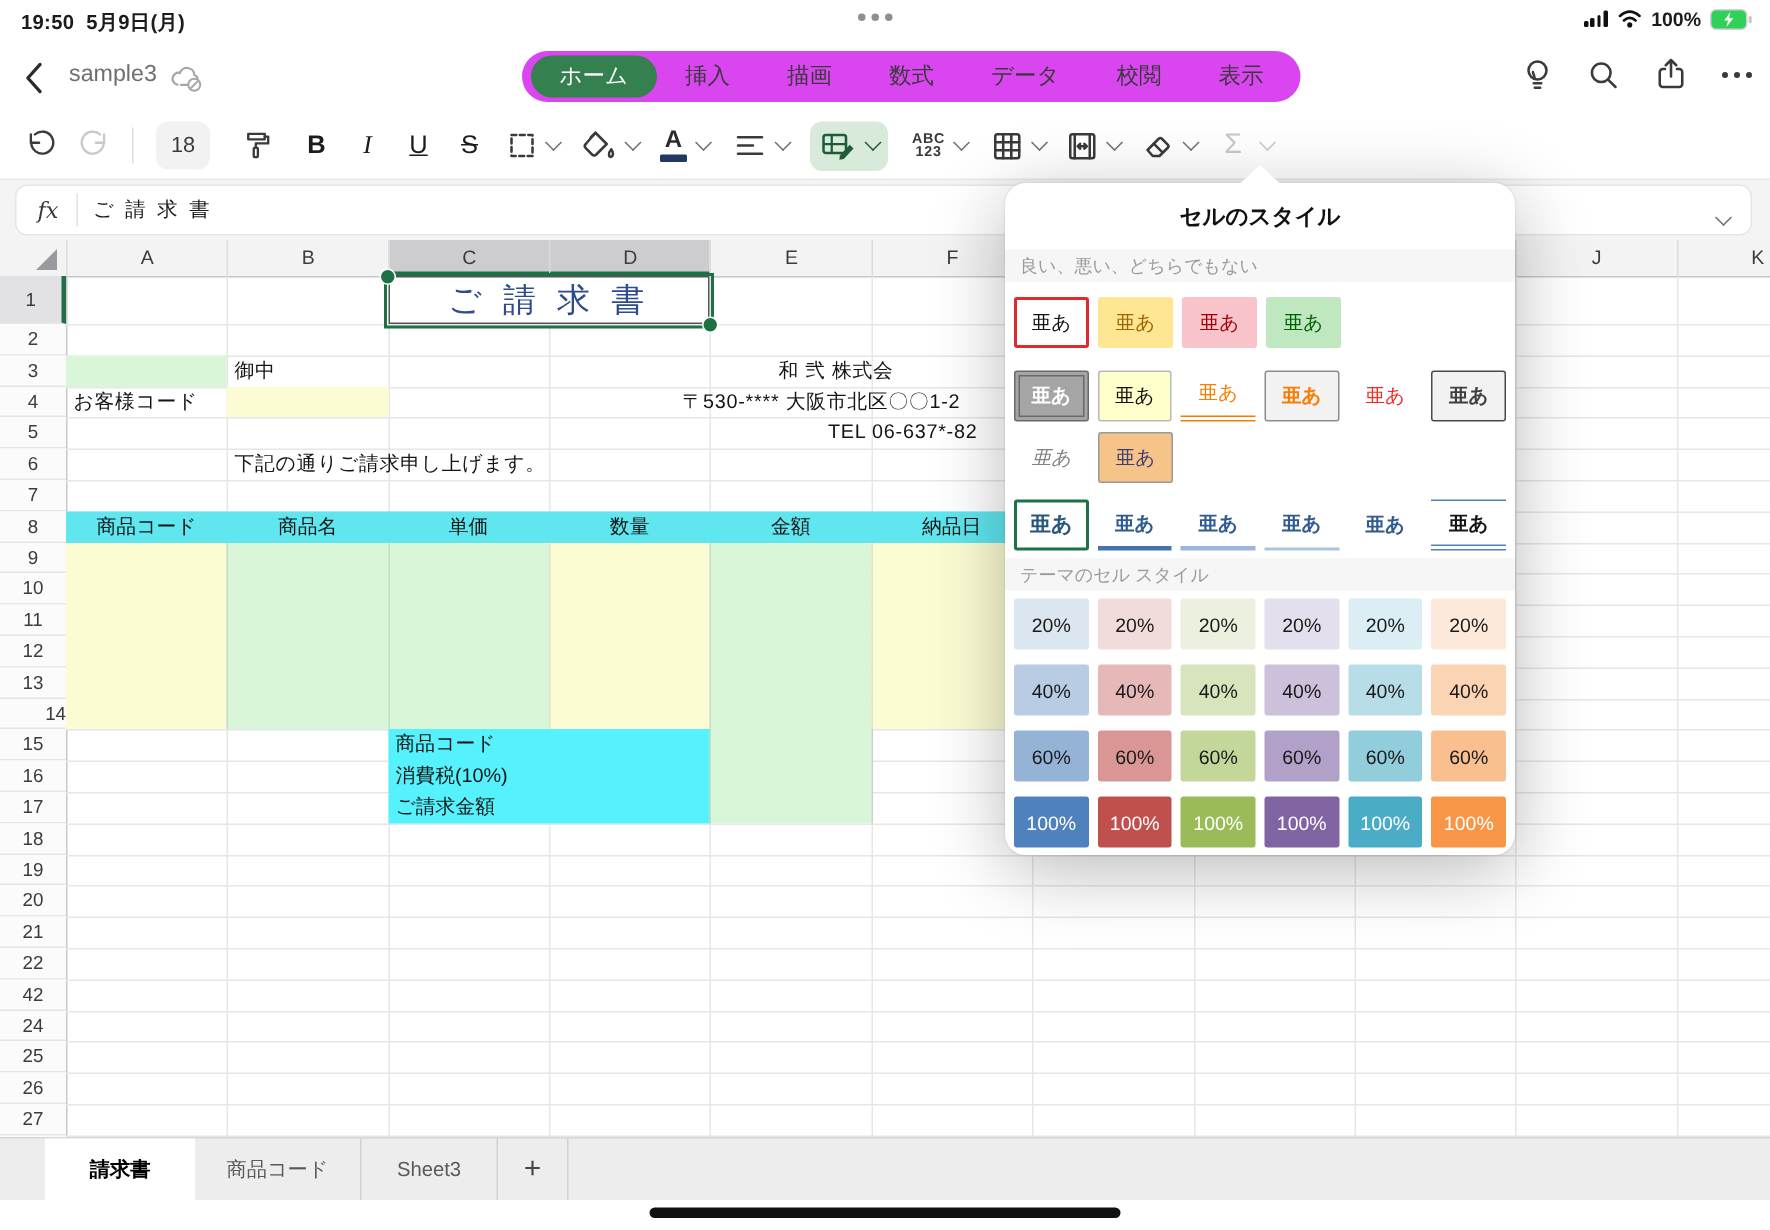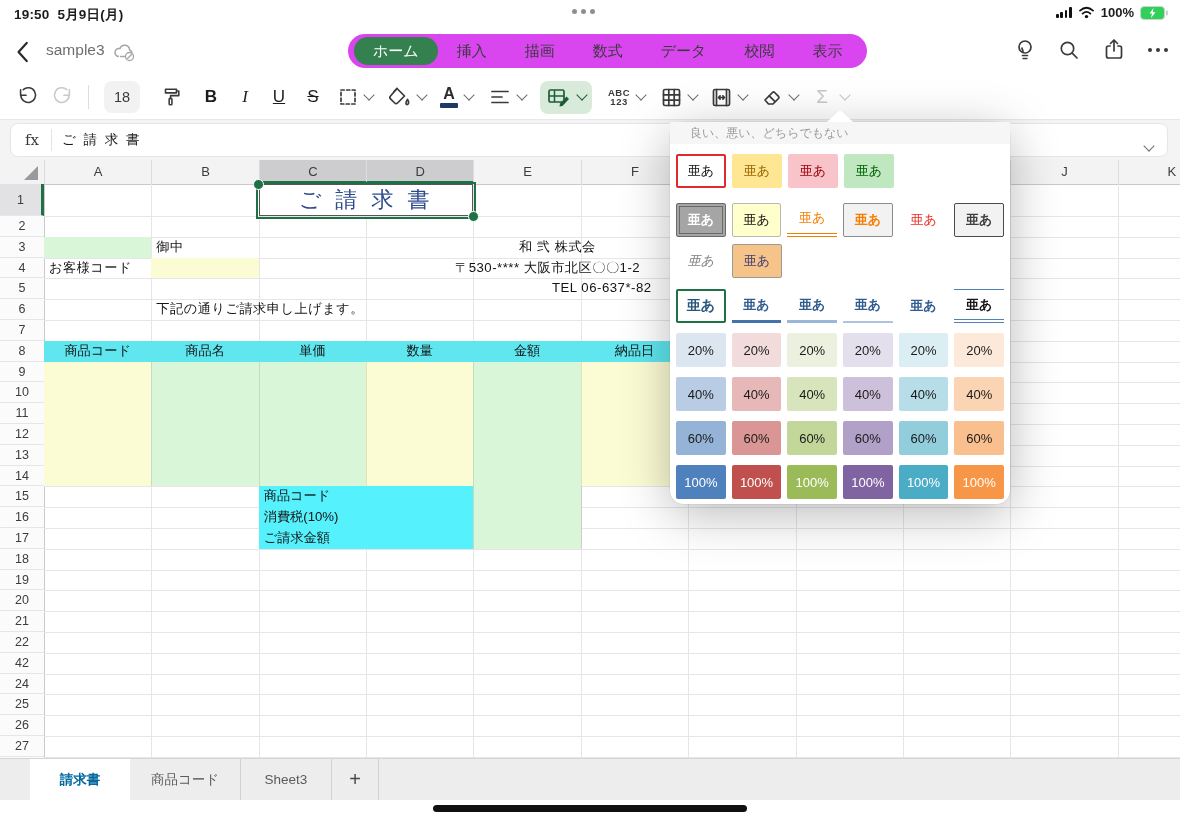--- a/index.html
+++ b/index.html
@@ -41,21 +41,21 @@
              display:flex;align-items:center;justify-content:center;margin-left:5px}
   .fmt{font-size:17px;width:26px}
   .boldb{font-weight:bold}.italb{font-style:italic;font-family:"Liberation Serif",serif}.undb span{text-decoration:underline}.strkb span{text-decoration:line-through}
   .stylesbtn{background:#d8ead9;border-radius:8px;width:52px;height:33px}
   .abc123{font-size:9.5px;font-weight:bold;line-height:9.5px;color:#3a3a3c;text-align:center;letter-spacing:.5px}
   .sigma{font-size:19px;color:#c7c7cc;width:24px;text-align:center}
   
   .formularow{position:absolute;left:0;top:120px;width:100%;height:40px;background:#f4f4f5}
   .formulafield{position:absolute;left:10px;top:3px;width:1158px;height:34px;background:#fff;border:1px solid #e6e6e8;
                 border-radius:8px;display:flex;align-items:center;box-sizing:border-box}
-  .fx{font-family:"DejaVu Serif","Liberation Serif",serif;font-size:15px;color:#3a3a3c;padding:0 12px 0 14px}
+  .fx{font-family:"DejaVu Serif","Liberation Serif",serif;font-style:italic;font-size:15px;color:#3a3a3c;padding:0 12px 0 14px}
   .fdiv{width:1px;height:22px;background:#e3e3e5}
   .fval{font-size:13.5px;padding-left:10px;letter-spacing:2px}
   .fexp{position:absolute;right:14px;top:12px}
   
   #grid{position:absolute;left:0;top:160px;width:1180px;height:598px;background:#fff}
   .colheadband{position:absolute;left:0;top:0;width:1180px;height:24px;background:#f3f3f4;border-bottom:1px solid #c9c9cc}
   .colh{position:absolute;top:0;height:24px;font-size:13px;color:#3c3c3e;text-align:center;line-height:24px;border-left:1px solid #dcdcde;box-sizing:border-box}
   .colh.sel{background:#cdcdd0;border-bottom:3px solid #1e7145}
   .rowh{position:absolute;left:0;width:44px;font-size:12.5px;color:#3c3c3e;text-align:center;box-sizing:border-box;border-bottom:1px solid #e6e6e8;background:#fbfbfc}
   .rowh.sel{background:#e2e2e4;border-right:3px solid #1e7145}
@@ -67,31 +67,31 @@
   .titlecell{position:absolute;background:#fff;border:1.5px solid #55555a;box-sizing:border-box;text-align:center;
              color:#2e4b8f;font-size:22px;letter-spacing:4px;font-weight:500}
   .selbox{position:absolute;border:2px solid #1e7145;box-sizing:border-box}
   .handle{position:absolute;width:9px;height:9px;border-radius:50%;background:#1e7145;border:1.5px solid #fff}
   
   #popup{position:absolute;left:670px;top:122px;width:340px;background:#fff;border-radius:14px;z-index:30;
          box-shadow:0 10px 50px rgba(0,0,0,.28),0 0 0 1px rgba(0,0,0,.04)}
   #popup:before{content:"";position:absolute;left:157px;top:-12px;border-left:13px solid transparent;
                 border-right:13px solid transparent;border-bottom:12px solid #fff}
   .ptitle{height:44px;line-height:46px;text-align:center;font-size:15px;font-weight:bold;color:#111}
-  .pband{height:22px;line-height:22px;background:#f6f6f7;color:#9b9b9f;font-size:12px;padding-left:20px}
+  .pband{height:22px;line-height:22px;background:#f6f6f7;color:#9b9b9f;font-size:12px;padding-left:10px}
   .srow{display:flex;padding:5px 0 5px 6px}
   .srow.first{padding:10px 0 10px 6px}
   .srow.b2{padding:2px 0 6px 6px}
   .stylecell{width:50px;height:34px;margin-right:6px;display:flex;align-items:center;justify-content:center;
              font-size:13px;box-sizing:border-box;border-radius:2px;color:#111}
   
   #tabbar{position:absolute;left:0;top:758px;width:100%;height:42px;background:#ededee;border-top:1px solid #d6d6d8;
           display:flex;align-items:stretch;padding-left:30px;box-sizing:border-box}
   .sheettab{display:flex;align-items:center;justify-content:center;font-size:13.5px;color:#5a5a5e}
-  .sheettab.active{background:#fff;color:#0369a1;font-weight:bold}
+  .sheettab.active{background:#fff;color:#000000;font-weight:bold}
   .sheettab.bord{border-right:1px solid #d2d2d4}
   .homestrip{position:absolute;left:0;top:800px;width:100%;height:20px;background:#fff}
   .homebar{position:absolute;left:433px;top:5px;width:314px;height:7px;border-radius:4px;background:#111}
 </style>
 </head>
 <body>
 
 <div id="app">
 
   <div class="statusbar">
@@ -342,21 +342,21 @@
       <div class="rowh" style="top: 97.6px; height: 20.8px; line-height: 20.8px;">4</div>
       <div class="rowh" style="top: 118.4px; height: 20.8px; line-height: 20.8px;">5</div>
       <div class="rowh" style="top: 139.2px; height: 20.8px; line-height: 20.8px;">6</div>
       <div class="rowh" style="top: 160px; height: 20.8px; line-height: 20.8px;">7</div>
       <div class="rowh" style="top: 180.8px; height: 20.8px; line-height: 20.8px;">8</div>
       <div class="rowh" style="top: 201.6px; height: 20.8px; line-height: 20.8px;">9</div>
       <div class="rowh" style="top: 222.4px; height: 20.8px; line-height: 20.8px;">10</div>
       <div class="rowh" style="top: 243.2px; height: 20.8px; line-height: 20.8px;">11</div>
       <div class="rowh" style="top: 264px; height: 20.8px; line-height: 20.8px;">12</div>
       <div class="rowh" style="top: 284.8px; height: 20.8px; line-height: 20.8px;">13</div>
-      <div class="rowh" style="top: 305.6px; height: 20.8px; line-height: 20.8px;">14</div>
+      <div class="rowh" style="top: 305.6px; height: 20.8px; line-height: 20.8px; text-align: right;">14</div>
       <div class="rowh" style="top: 326.4px; height: 20.8px; line-height: 20.8px;">15</div>
       <div class="rowh" style="top: 347.2px; height: 20.8px; line-height: 20.8px;">16</div>
       <div class="rowh" style="top: 368px; height: 20.8px; line-height: 20.8px;">17</div>
       <div class="rowh" style="top: 388.8px; height: 20.8px; line-height: 20.8px;">18</div>
       <div class="rowh" style="top: 409.6px; height: 20.8px; line-height: 20.8px;">19</div>
       <div class="rowh" style="top: 430.4px; height: 20.8px; line-height: 20.8px;">20</div>
       <div class="rowh" style="top: 451.2px; height: 20.8px; line-height: 20.8px;">21</div>
       <div class="rowh" style="top: 472px; height: 20.8px; line-height: 20.8px;">22</div>
       <div class="rowh" style="top: 492.8px; height: 20.8px; line-height: 20.8px;">42</div>
       <div class="rowh" style="top: 513.6px; height: 20.8px; line-height: 20.8px;">24</div>
@@ -396,20 +396,21 @@
       <div class="gtext" style="left: 552px; top: 118.4px; height: 20.8px; line-height: 20.8px; letter-spacing: 0.5px;">TEL 06-637*-82</div>
       <div class="gtext" style="left: 156.36px; top: 139.2px; height: 20.8px; line-height: 20.8px; letter-spacing: 0.5px;">下記の通りご請求申し上げます。</div>
       <div class="titlecell" style="left: 258.72px; top: 24px; width: 214.72px; height: 32px; line-height: 30px;">ご 請 求 書</div>
       <div class="selbox" style="left: 256.22px; top: 21.5px; width: 219.72px; height: 37px;">
         <div class="handle" style="left: -5px; top: -5px;"></div>
         <div class="handle" style="right: -5px; bottom: -5px;"></div>
       </div>
     </div>
 
   <div id="popup">
+    <div class="ptitle">セルのスタイル</div>
     <div id="popupbody">
         <div class="pband">良い、悪い、どちらでもない</div>
         <div class="srow first">
           <div class="stylecell" style="background: rgb(255, 255, 255); color: rgb(17, 17, 17); border: 2.5px solid rgb(223, 43, 48);">亜あ</div>
           <div class="stylecell" style="background: rgb(255, 230, 147); color: rgb(156, 101, 0);">亜あ</div>
           <div class="stylecell" style="background: rgb(248, 195, 201); color: rgb(156, 0, 6);">亜あ</div>
           <div class="stylecell" style="background: rgb(191, 232, 193); color: rgb(0, 97, 0);">亜あ</div>
         </div>
         <div class="srow">
           <div class="stylecell" style="background: rgb(165, 165, 165); color: rgb(255, 255, 255); font-weight: bold; border: 4px double rgb(106, 106, 106);">亜あ</div>
@@ -424,20 +425,21 @@
           <div class="stylecell" style="background: rgb(246, 195, 137); color: rgb(63, 63, 118); border: 1px solid rgb(154, 154, 154);">亜あ</div>
         </div>
         <div class="srow">
           <div class="stylecell" style="color: rgb(39, 86, 126); font-weight: 600; font-size: 14px; border: 2.5px solid rgb(30, 113, 69);">亜あ</div>
           <div class="stylecell" style="color: rgb(47, 91, 143); font-weight: bold; border-bottom: 3px solid rgb(68, 114, 174); border-radius: 0px;">亜あ</div>
           <div class="stylecell" style="color: rgb(47, 91, 143); font-weight: bold; border-bottom: 3px solid rgb(156, 182, 218); border-radius: 0px;">亜あ</div>
           <div class="stylecell" style="color: rgb(47, 91, 143); font-weight: bold; border-bottom: 2.5px solid rgb(174, 195, 224); border-radius: 0px;">亜あ</div>
           <div class="stylecell" style="color: rgb(47, 91, 143); font-weight: bold;">亜あ</div>
           <div class="stylecell" style="color: rgb(21, 21, 21); font-weight: bold; border-top: 1.5px solid rgb(79, 129, 189); border-bottom: 4px double rgb(79, 129, 189); border-radius: 0px;">亜あ</div>
         </div>
+        <div class="pband">テーマのセル スタイル</div>
         <div class="srow">
           <div class="stylecell" style="background: rgb(220, 230, 241); color: rgb(26, 26, 26);">20%</div>
           <div class="stylecell" style="background: rgb(242, 220, 219); color: rgb(26, 26, 26);">20%</div>
           <div class="stylecell" style="background: rgb(235, 241, 222); color: rgb(26, 26, 26);">20%</div>
           <div class="stylecell" style="background: rgb(228, 223, 236); color: rgb(26, 26, 26);">20%</div>
           <div class="stylecell" style="background: rgb(218, 238, 243); color: rgb(26, 26, 26);">20%</div>
           <div class="stylecell" style="background: rgb(253, 233, 217); color: rgb(26, 26, 26);">20%</div>
         </div>
         <div class="srow">
           <div class="stylecell" style="background: rgb(184, 204, 228); color: rgb(26, 26, 26);">40%</div>

